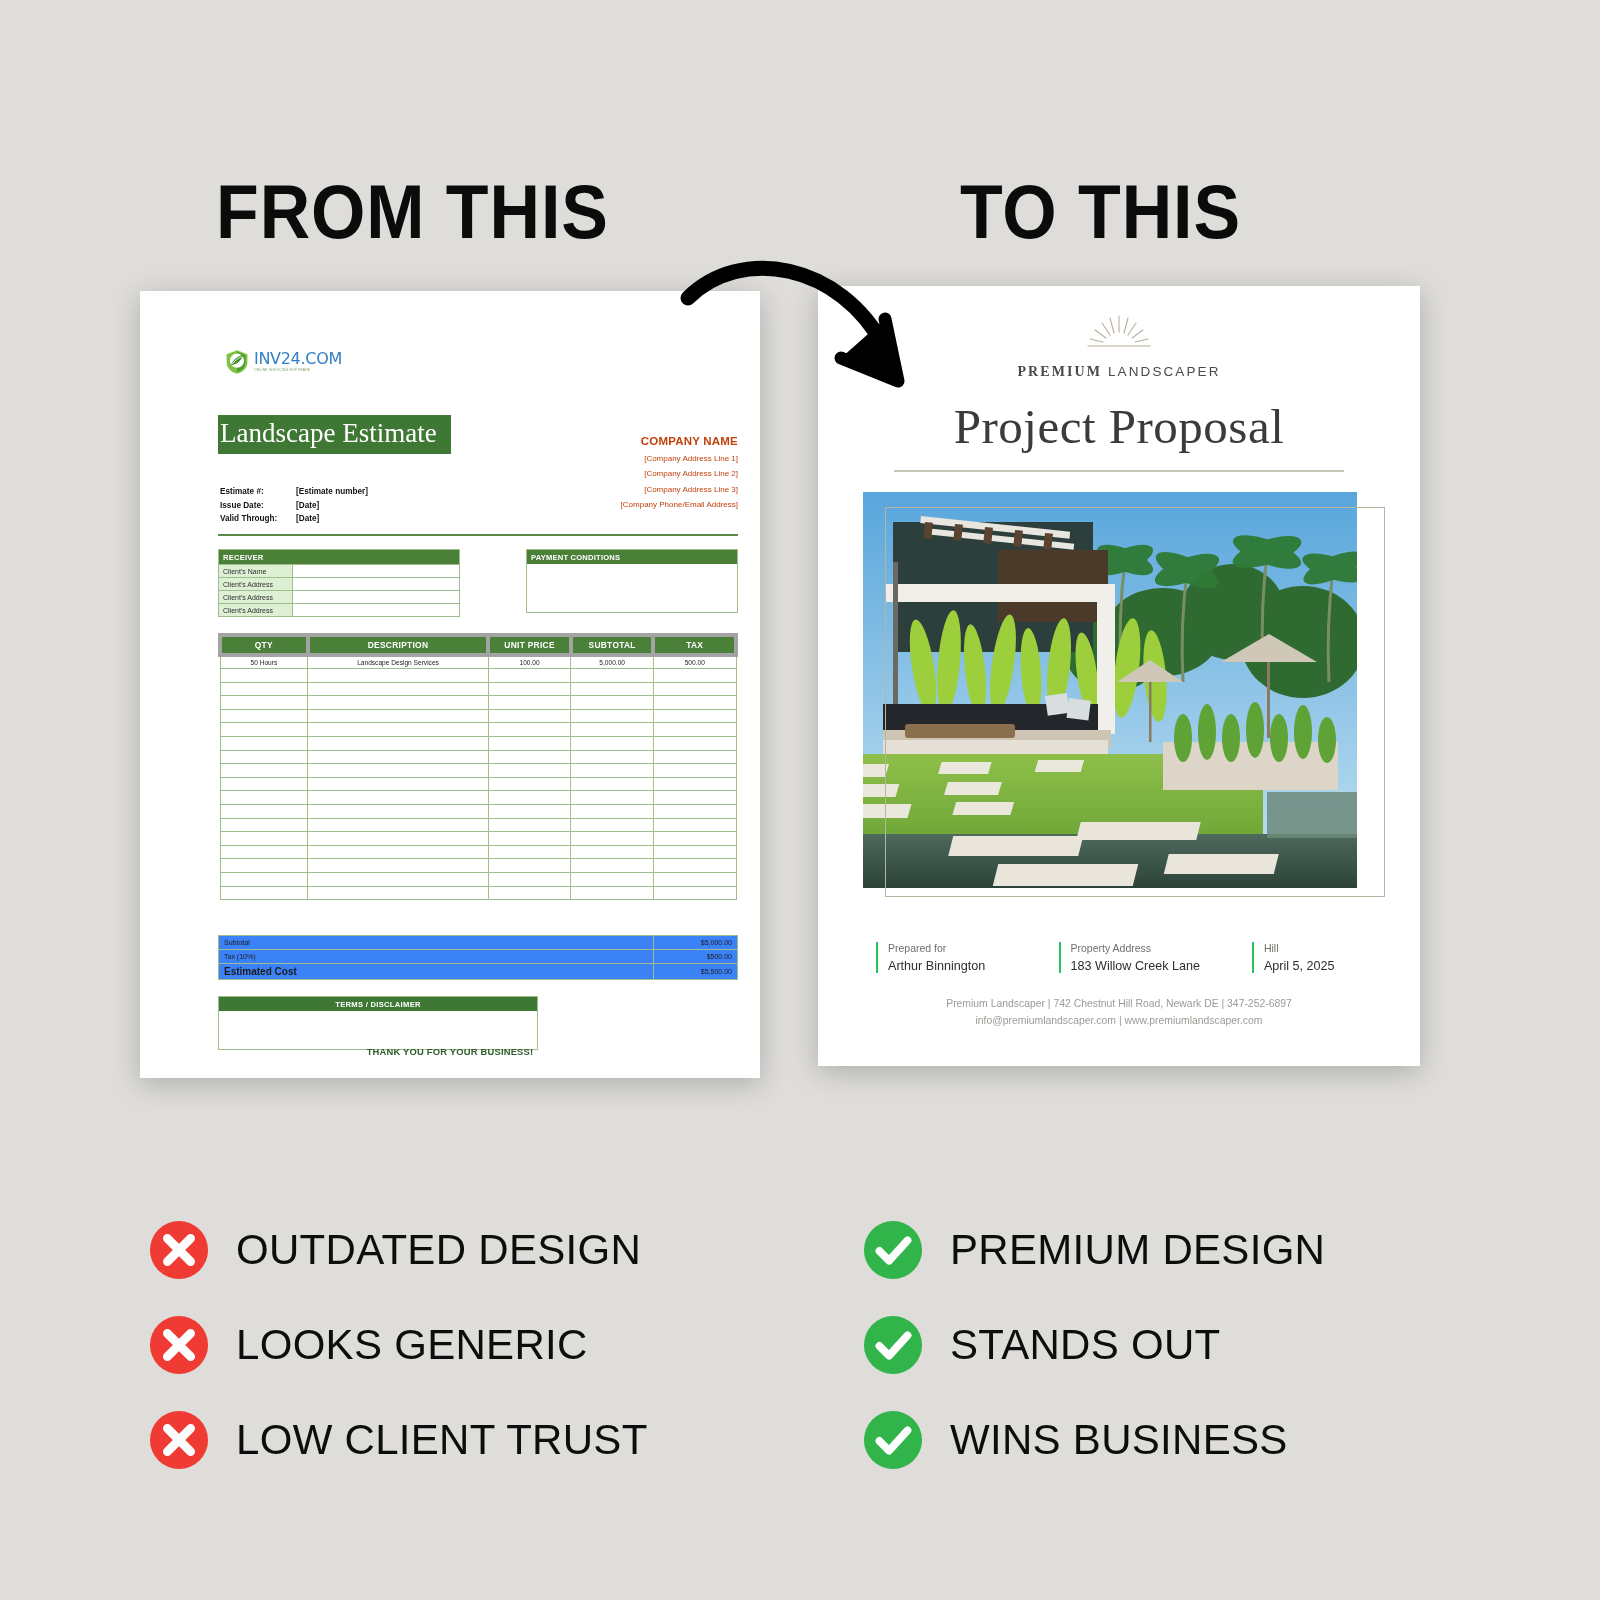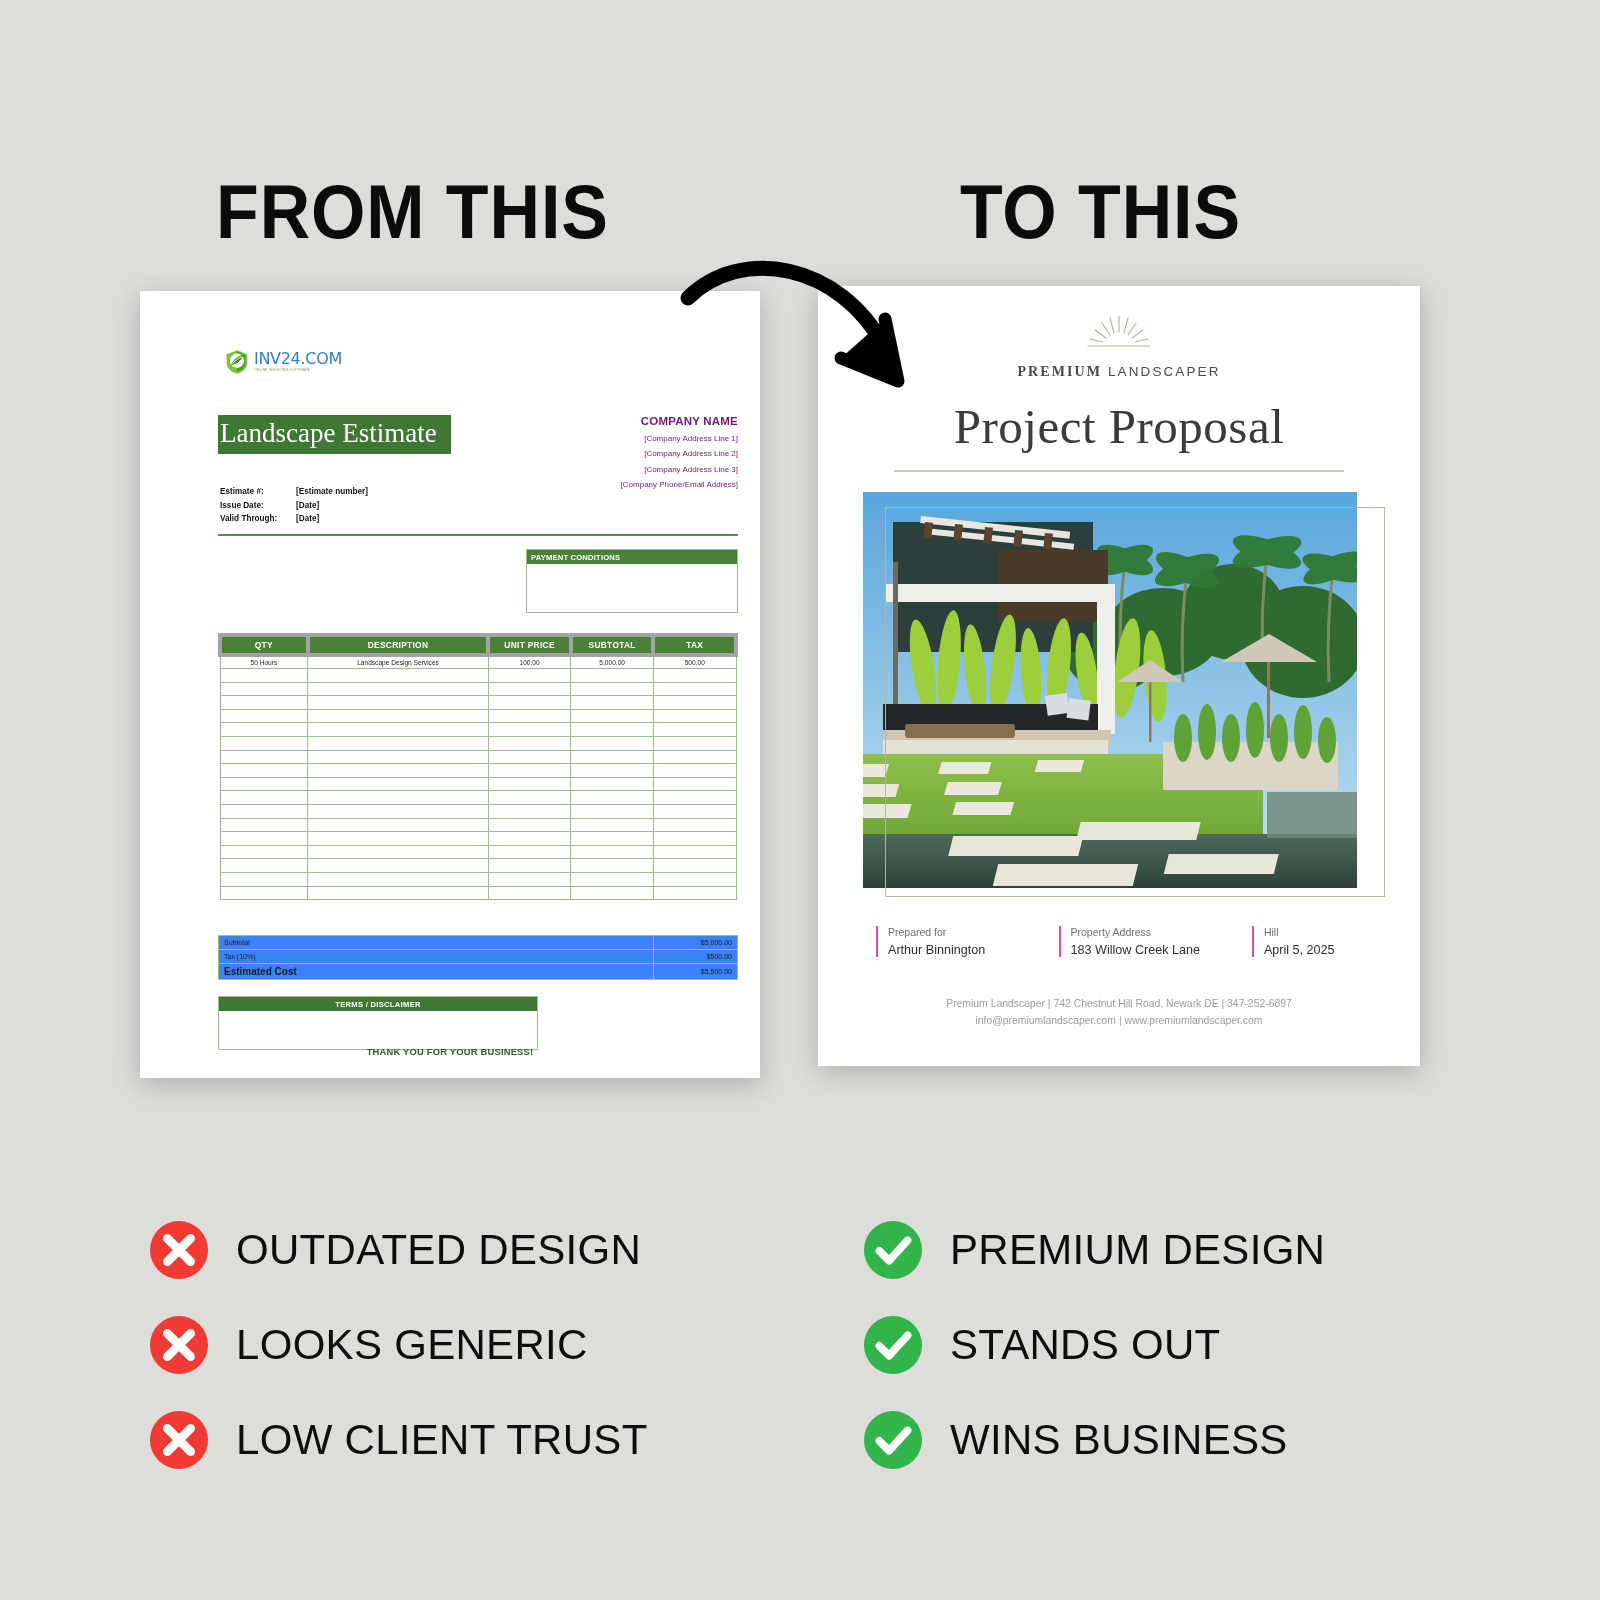--- a/index.html
+++ b/index.html
@@ -94,24 +94,24 @@
     color: #fff;
     font-family: "Liberation Serif", serif;
     font-size: 27px;
     padding: 4px 14px 6px 2px;
     line-height: 1.08;
   }
 
   .company-block {
     position: absolute;
     right: 22px;
-    top: 124px;
+    top: 144px;
     width: 270px;
     text-align: right;
-    color: #701a75;
+    color: #c2410c;
   }
   .company-name { font-size: 11.5px; font-weight: bold; letter-spacing: 0.2px; }
   .company-line { font-size: 8px; margin-top: 6.5px; }
 
   .meta-block {
     position: absolute;
     left: 80px;
     top: 196px;
     font-size: 8.2px;
     font-weight: bold;
@@ -313,22 +313,23 @@
   }
 
   .pp-fields {
     position: absolute;
     left: 58px;
     right: 40px;
     top: 640px;
     display: flex;
   }
   .pp-field {
-    border-left: 2px solid #ec4899;
+    border-left: 2px solid #22c55e;
     padding-left: 10px;
+    margin-top: 16px;
   }
   .pp-field.f1 { width: 200px; }
   .pp-field.f2 { width: 212px; }
   .pp-field.f3 { width: 140px; }
   .pp-f-label {
     font-size: 10.5px;
     color: #6f6f6a;
     margin-bottom: 5px;
   }
   .pp-f-value {
@@ -423,20 +424,39 @@
       <span class="meta-v">[Date]</span>
     </div>
     <div class="meta-row">
       <span class="meta-k">Valid Through:</span>
       <span class="meta-v">[Date]</span>
     </div>
   </div>
 
   <div class="rule-green"></div>
 
+  <div class="receiver-box">
+    <div class="box-head">RECEIVER</div>
+    <div class="rcv-row">
+      <div class="rcv-k">Client's Name</div>
+      <div class="rcv-v"></div>
+    </div>
+    <div class="rcv-row">
+      <div class="rcv-k">Client's Address</div>
+      <div class="rcv-v"></div>
+    </div>
+    <div class="rcv-row">
+      <div class="rcv-k">Client's Address</div>
+      <div class="rcv-v"></div>
+    </div>
+    <div class="rcv-row">
+      <div class="rcv-k">Client's Address</div>
+      <div class="rcv-v"></div>
+    </div>
+  </div>
 
   <div class="pay-box">
     <div class="box-head">PAYMENT CONDITIONS</div>
     <div class="pay-body"></div>
   </div>
 
   <table class="items-table">
     <thead>
       <tr>
         <th class="col-qty">QTY</th>

